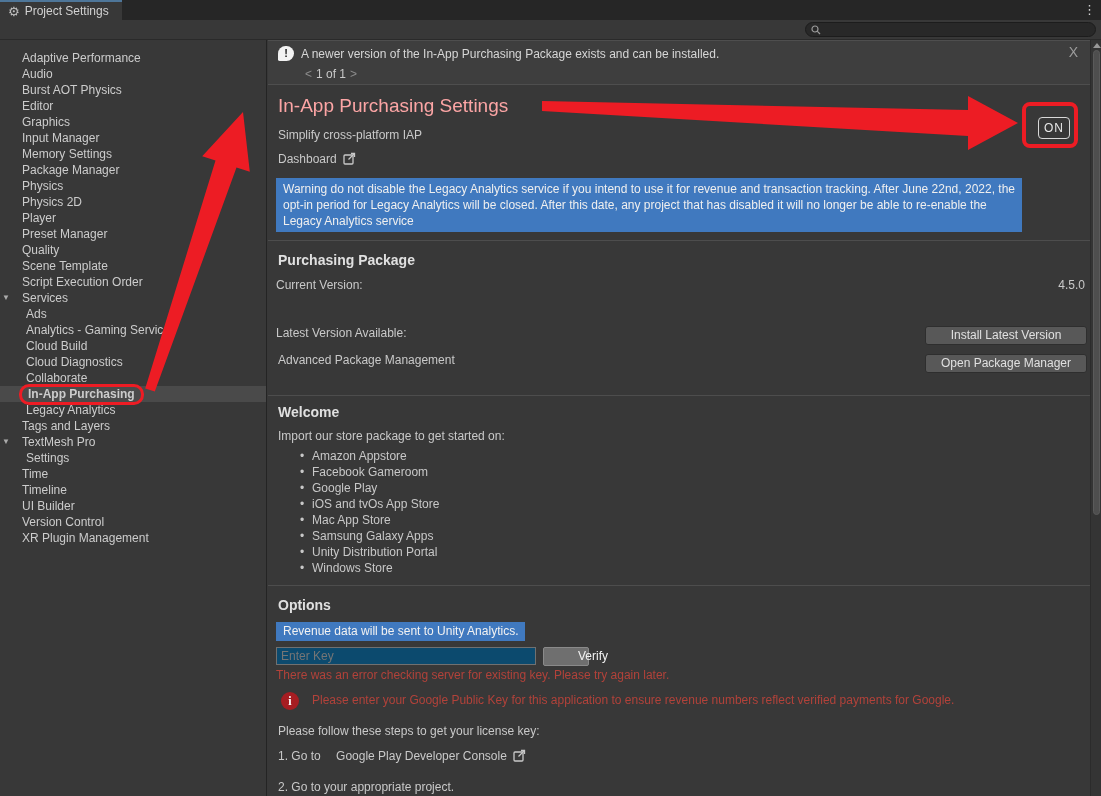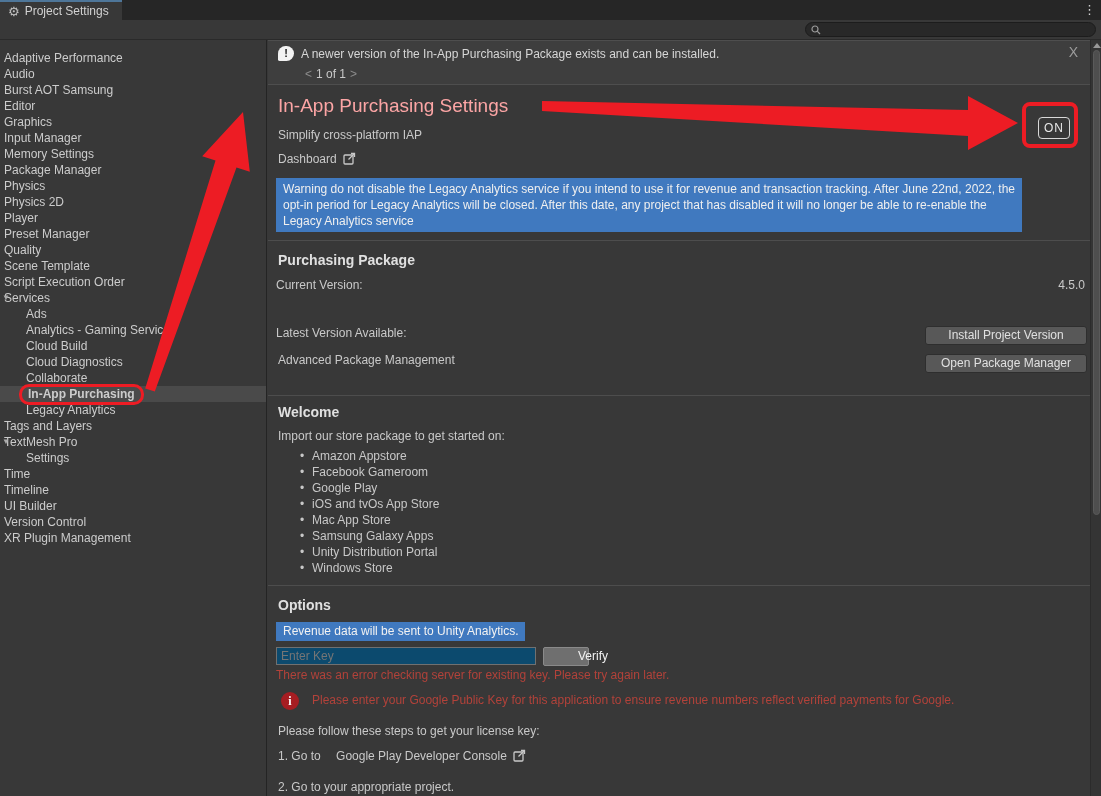--- a/index.html
+++ b/index.html
@@ -21,21 +21,21 @@
          letter-spacing:0;text-align:center;line-height:16px;}
   .toolbar{position:absolute;left:0;top:20px;width:1101px;height:20px;background:#383838;border-bottom:1px solid #2A2A2A;}
   .searchbox{position:absolute;right:5px;top:2px;width:291px;height:15px;background:#282828;
              border:1px solid #1C1C1C;border-radius:8px;display:flex;align-items:center;padding:0 5px;gap:4px;}
   .searchbox svg{flex:0 0 auto;}
 
   
   .sidebar{position:absolute;left:0;top:40px;width:267px;height:756px;background:#383838;
            border-right:1px solid #242424;padding-top:10px;}
   .side-item{position:relative;height:16px;line-height:16px;color:#CCCCCC;white-space:nowrap;cursor:default;}
-  .side-item.lvl0{padding-left:4px;}
+  .side-item.lvl0{padding-left:22px;}
   .side-item.lvl1{padding-left:26px;}
   .side-item.selected{background:#4A4A4A;}
   .tri{position:absolute;left:2px;top:0;width:10px;color:#ABABAB;font-size:8px;line-height:16px;}
   .red-ring{border:3px solid var(--red);border-radius:10px;padding:0 6px 1px 6px;margin-left:-7px;font-weight:bold;}
 
   
   .content{position:absolute;left:268px;top:40px;width:822px;height:756px;background:#383838;overflow:hidden;}
   .abs{position:absolute;}
   .divider{position:absolute;left:0;width:822px;height:0;border-top:1px solid var(--line);}
 
@@ -105,21 +105,21 @@
         <circle cx="4" cy="4" r="3" fill="none" stroke="#9A9A9A" stroke-width="1.2"></circle>
         <line x1="6.2" y1="6.2" x2="9" y2="9" stroke="#9A9A9A" stroke-width="1.2"></line>
       </svg>
       <input style="background: transparent; border: none; outline: none; color: rgb(204, 204, 204); width: 260px; font-size: 11px;" placeholder="">
     </div>
   </div>
 
   <div class="sidebar" id="sidebar">
       <div class="side-item lvl0"><span>Adaptive Performance</span></div>
       <div class="side-item lvl0"><span>Audio</span></div>
-      <div class="side-item lvl0"><span>Burst AOT Samsung</span></div>
+      <div class="side-item lvl0"><span>Burst AOT Physics</span></div>
       <div class="side-item lvl0"><span>Editor</span></div>
       <div class="side-item lvl0"><span>Graphics</span></div>
       <div class="side-item lvl0"><span>Input Manager</span></div>
       <div class="side-item lvl0"><span>Memory Settings</span></div>
       <div class="side-item lvl0"><span>Package Manager</span></div>
       <div class="side-item lvl0"><span>Physics</span></div>
       <div class="side-item lvl0"><span>Physics 2D</span></div>
       <div class="side-item lvl0"><span>Player</span></div>
       <div class="side-item lvl0"><span>Preset Manager</span></div>
       <div class="side-item lvl0"><span>Quality</span></div>
@@ -175,21 +175,21 @@
 
     <div class="abs bold-h" style="left:10px;top:212px;">Purchasing Package</div>
     <div class="rowline" style="top:238px;">
       <span class="label">Current Version:</span>
       <span class="label">4.5.0</span>
     </div>
     <div class="rowline" style="top:262px;margin-top:24px;">
       <span class="label">Latest Version Available:</span>
       <span class="label">4.7.0</span>
     </div>
-    <div class="btn right" style="top:286px;">Install Project Version</div>
+    <div class="btn right" style="top:286px;">Install Latest Version</div>
     <div class="abs label" style="left:10px;top:313px;">Advanced Package Management</div>
     <div class="btn right" style="top:314px;">Open Package Manager</div>
 
     <div class="divider" style="top:355px;"></div>
 
     <div class="abs bold-h" style="left:10px;top:364px;">Welcome</div>
     <div class="abs label" style="left:10px;top:389px;">Import our store package to get started on:</div>
     <ul class="stores abs" style="left:32px;top:408px;" id="stores">
         <li>Amazon Appstore</li>
         <li>Facebook Gameroom</li>

